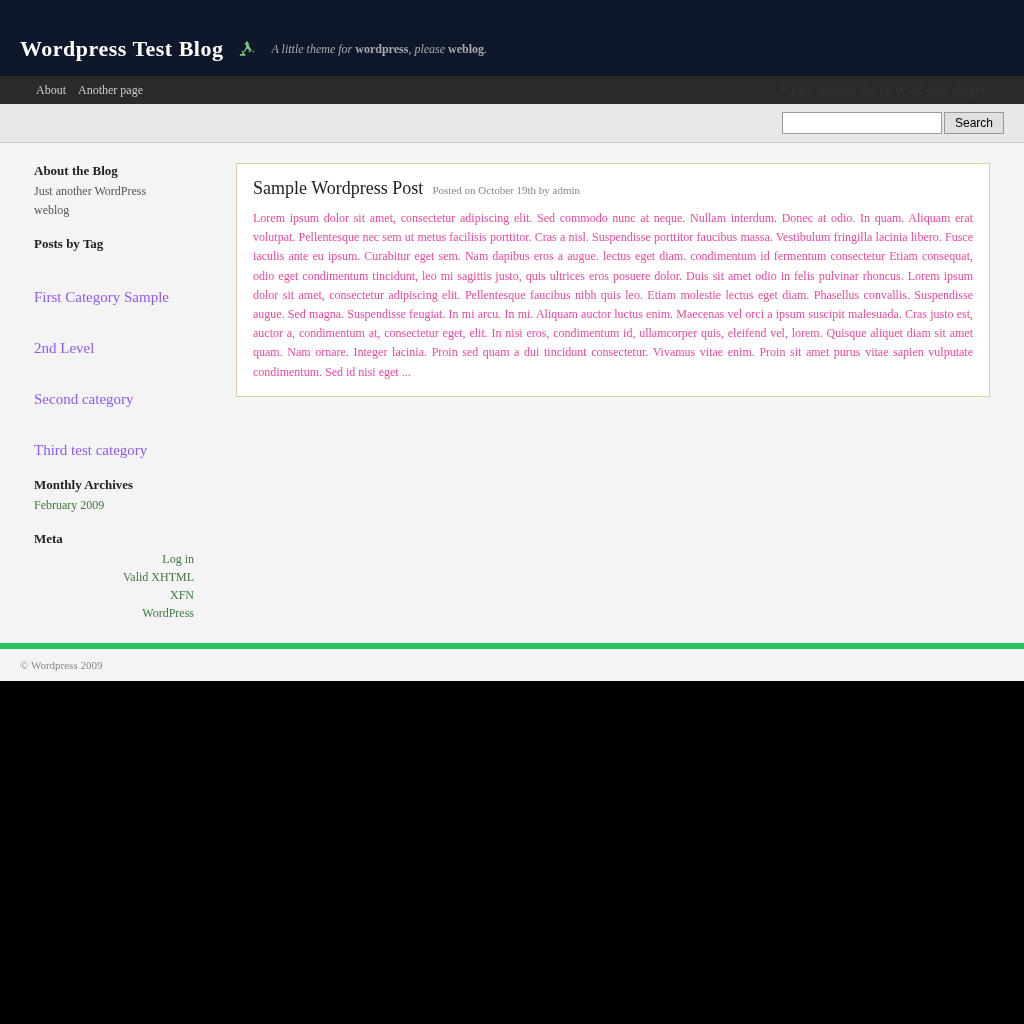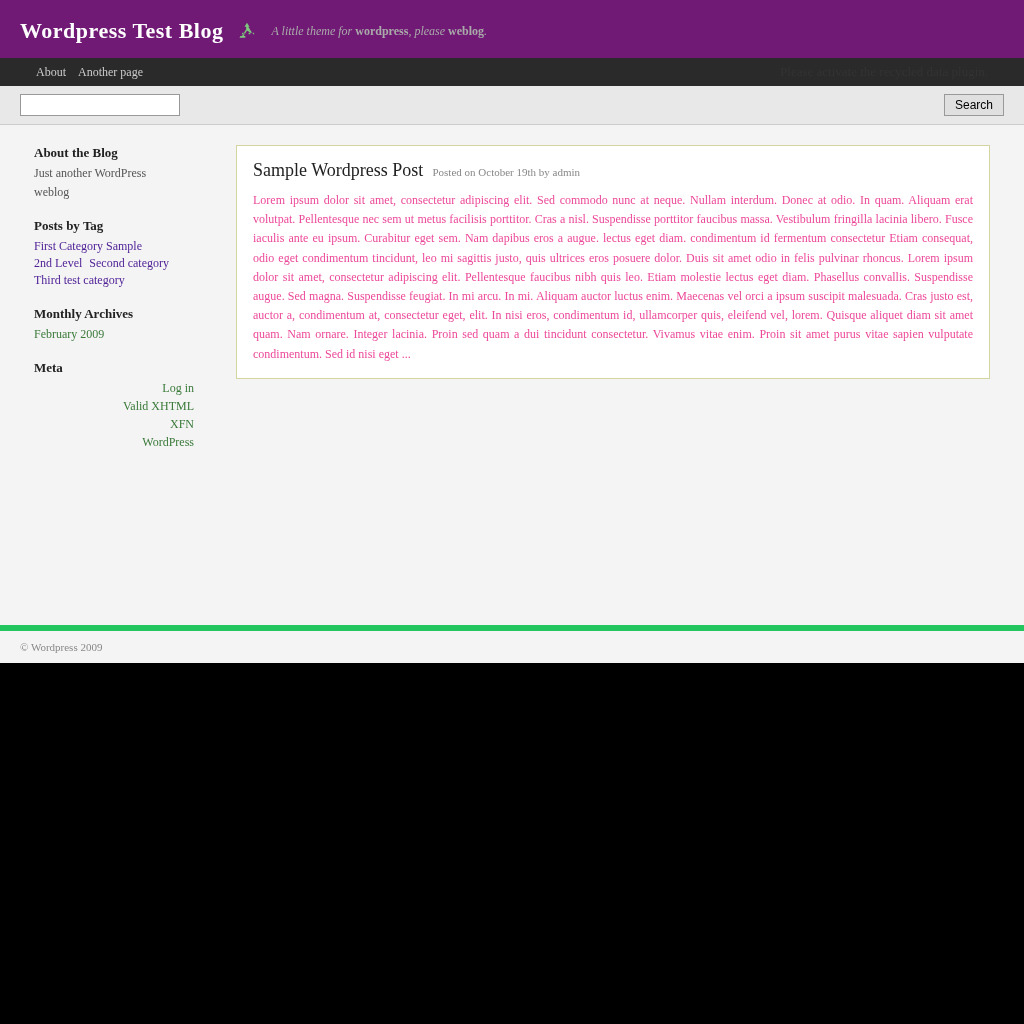--- a/index.html
+++ b/index.html
@@ -1,21 +1,21 @@
 <!DOCTYPE html>
 <html><head>
   <meta charset="utf-8">
   <style>
     * { margin: 0; padding: 0; box-sizing: border-box; }
     body { font-family: Georgia, 'Times New Roman', serif; font-size: 13px; background: #f0f0f0; color: #333; }
 
     
     #header {
-      background: #701a75;
-      padding: 18px 20px 14px 20px;
+      background: #0f172a;
+      padding: 36px 20px 14px 20px;
       display: flex;
       align-items: center;
       gap: 14px;
     }
     #header .site-title {
       color: #fff;
       font-size: 22px;
       font-weight: bold;
       letter-spacing: 0.5px;
     }
@@ -35,21 +35,21 @@
       justify-content: space-between;
       padding: 6px 36px;
     }
     #navbar .nav-links { display: flex; gap: 12px; }
     #navbar .nav-links a { color: #ccc; font-size: 12px; text-decoration: none; }
 
     
     #searchbar {
       background: #e8e8e8;
       display: flex;
-      justify-content: space-between;
+      justify-content: flex-end;
       padding: 8px 20px;
       border-bottom: 1px solid #ccc;
     }
     #searchbar input[type="text"] {
       width: 160px;
       padding: 3px 5px;
       font-size: 12px;
       border: 1px solid #999;
       background: #fff;
     }
@@ -83,21 +83,21 @@
       font-size: 13px;
       font-weight: bold;
       color: #222;
       margin-bottom: 5px;
       margin-top: 18px;
     }
     #sidebar h3:first-child { margin-top: 0; }
     #sidebar .sidebar-desc { color: #555; font-size: 12px; margin-bottom: 4px; }
     #sidebar a { color: #3a7a3a; text-decoration: none; font-size: 12px; }
     #sidebar .tags-list { display: flex; flex-wrap: wrap; gap: 2px; }
-    #sidebar .tag-link { color: #4c1d95; font-size: 12px; }
+    #sidebar .tag-link { color: #8b5cf6; font-size: 15px; margin-top: 32px; }
     #sidebar .archive-link { display: block; margin-bottom: 3px; }
     #sidebar .meta-links { display: flex; flex-direction: column; gap: 3px; text-align: right; }
 
     
     #content {
       flex: 1;
     }
 
     
     .post {

